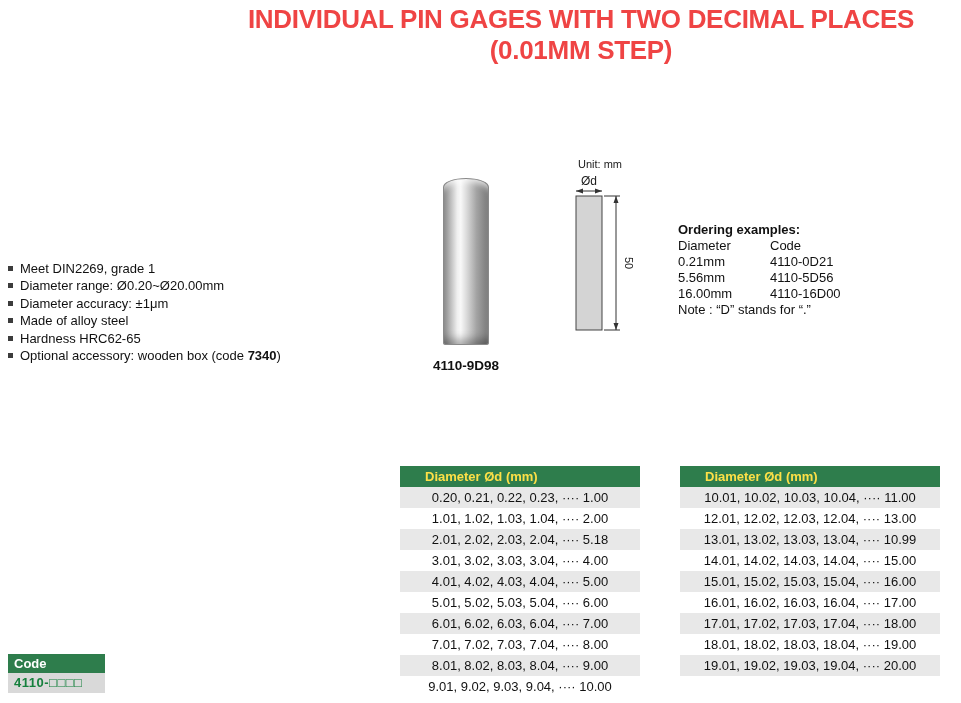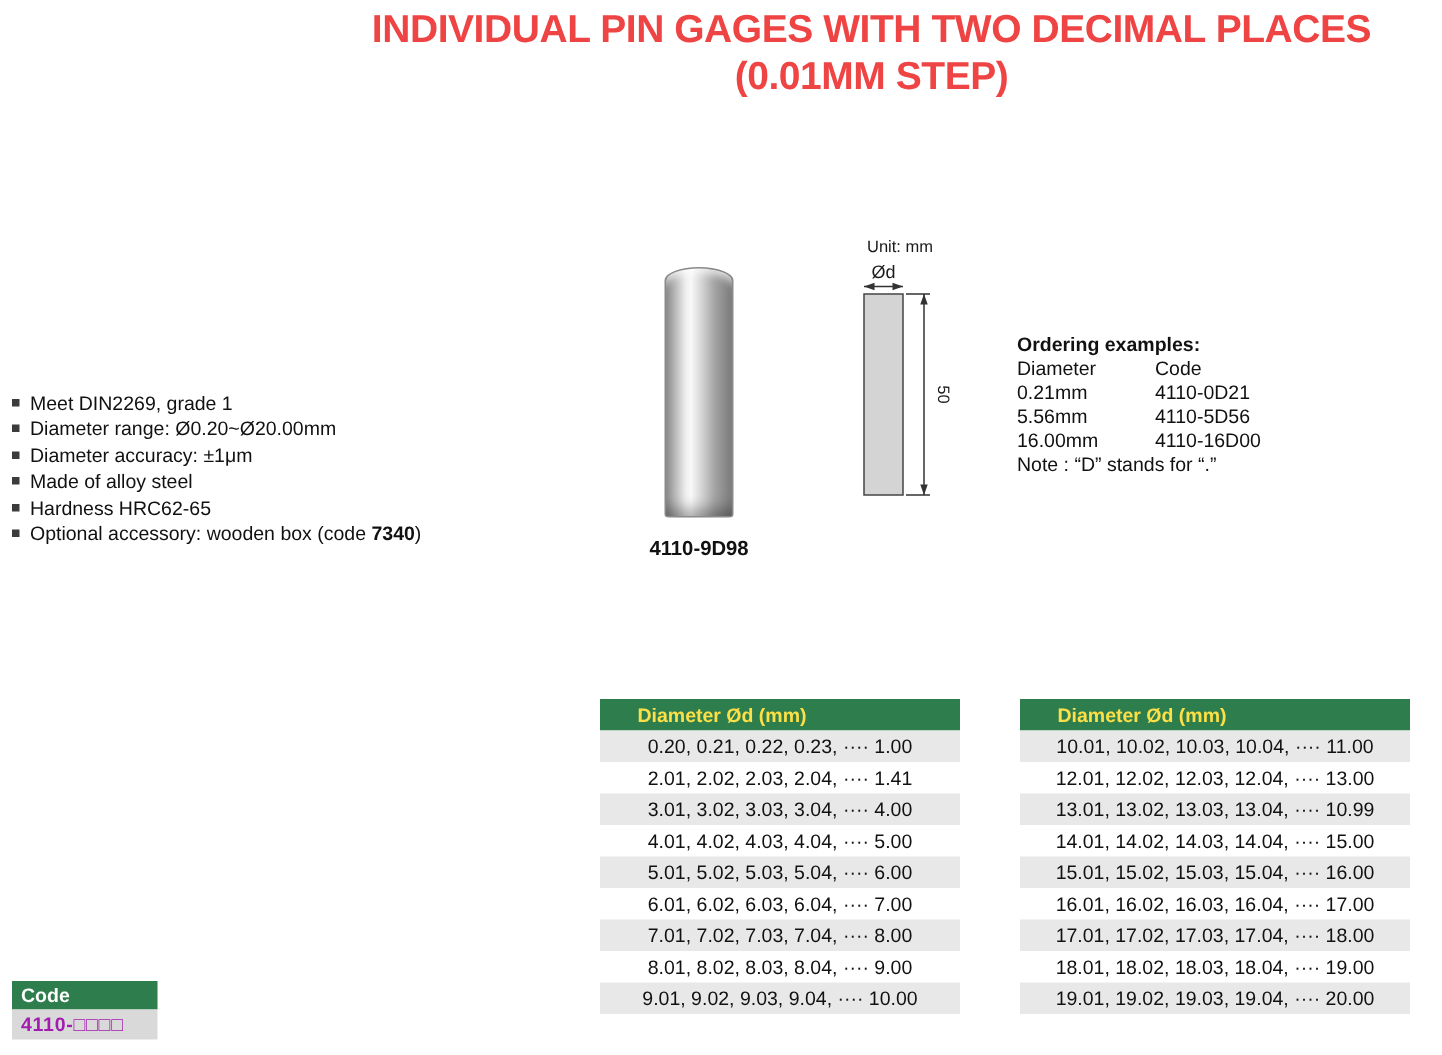--- a/index.html
+++ b/index.html
@@ -24,21 +24,21 @@
 
   .drawing { position:absolute; left:566px; top:156px; }
   .drawing text { font-family:"Liberation Sans", sans-serif; fill:#1a1a1a; }
 
   .ordering { position:absolute; left:678px; top:222px; width:240px; font-size:13px; line-height:16px; }
   .ordering-title { font-weight:700; }
   .ord-grid { display:grid; grid-template-columns:92px auto; }
 
   .code-box { position:absolute; left:8px; top:654px; width:97px; font-size:13px; }
   .code-header { background:#2e7d4c; color:#fff; font-weight:700; height:19px; line-height:19px; padding-left:6px; }
-  .code-value { background:#d9d9d9; color:#a21caf; font-weight:700; height:20px; line-height:20px; padding-left:6px; letter-spacing:0.5px; }
+  .code-value { background:#d9d9d9; color:#15803d; font-weight:700; height:20px; line-height:20px; padding-left:6px; letter-spacing:0.5px; }
 
   .dtable { position:absolute; top:466px; }
   .dtable.t1 { left:400px; width:240px; }
   .dtable.t2 { left:680px; width:260px; }
   .dtable-header { height:21px; line-height:21px; background:#2e7d4c; color:#fde047; font-weight:700;
                    font-size:13px; padding-left:25px; }
   .dtable-row { height:21px; line-height:21px; text-align:center; font-size:13px; background:#fff; }
   .dtable-row:nth-child(even) { background:#e8e8e8; }
 </style>
 </head>
@@ -111,21 +111,22 @@
   </div>
 
   <div class="code-box">
     <div class="code-header">Code</div>
     <div class="code-value">4110-□□□□</div>
   </div>
 
   <div class="dtable t1">
     <div class="dtable-header">Diameter Ød (mm)</div>
     <div class="dtable-row">0.20, 0.21, 0.22, 0.23, ···· 1.00</div>
-    <div class="dtable-row">2.01, 2.02, 2.03, 2.04, ···· 1.41</div>
+    <div class="dtable-row">1.01, 1.02, 1.03, 1.04, ···· 2.00</div>
+    <div class="dtable-row">2.01, 2.02, 2.03, 2.04, ···· 5.18</div>
     <div class="dtable-row">3.01, 3.02, 3.03, 3.04, ···· 4.00</div>
     <div class="dtable-row">4.01, 4.02, 4.03, 4.04, ···· 5.00</div>
     <div class="dtable-row">5.01, 5.02, 5.03, 5.04, ···· 6.00</div>
     <div class="dtable-row">6.01, 6.02, 6.03, 6.04, ···· 7.00</div>
     <div class="dtable-row">7.01, 7.02, 7.03, 7.04, ···· 8.00</div>
     <div class="dtable-row">8.01, 8.02, 8.03, 8.04, ···· 9.00</div>
     <div class="dtable-row">9.01, 9.02, 9.03, 9.04, ···· 10.00</div>
   </div>
 
   <div class="dtable t2">

